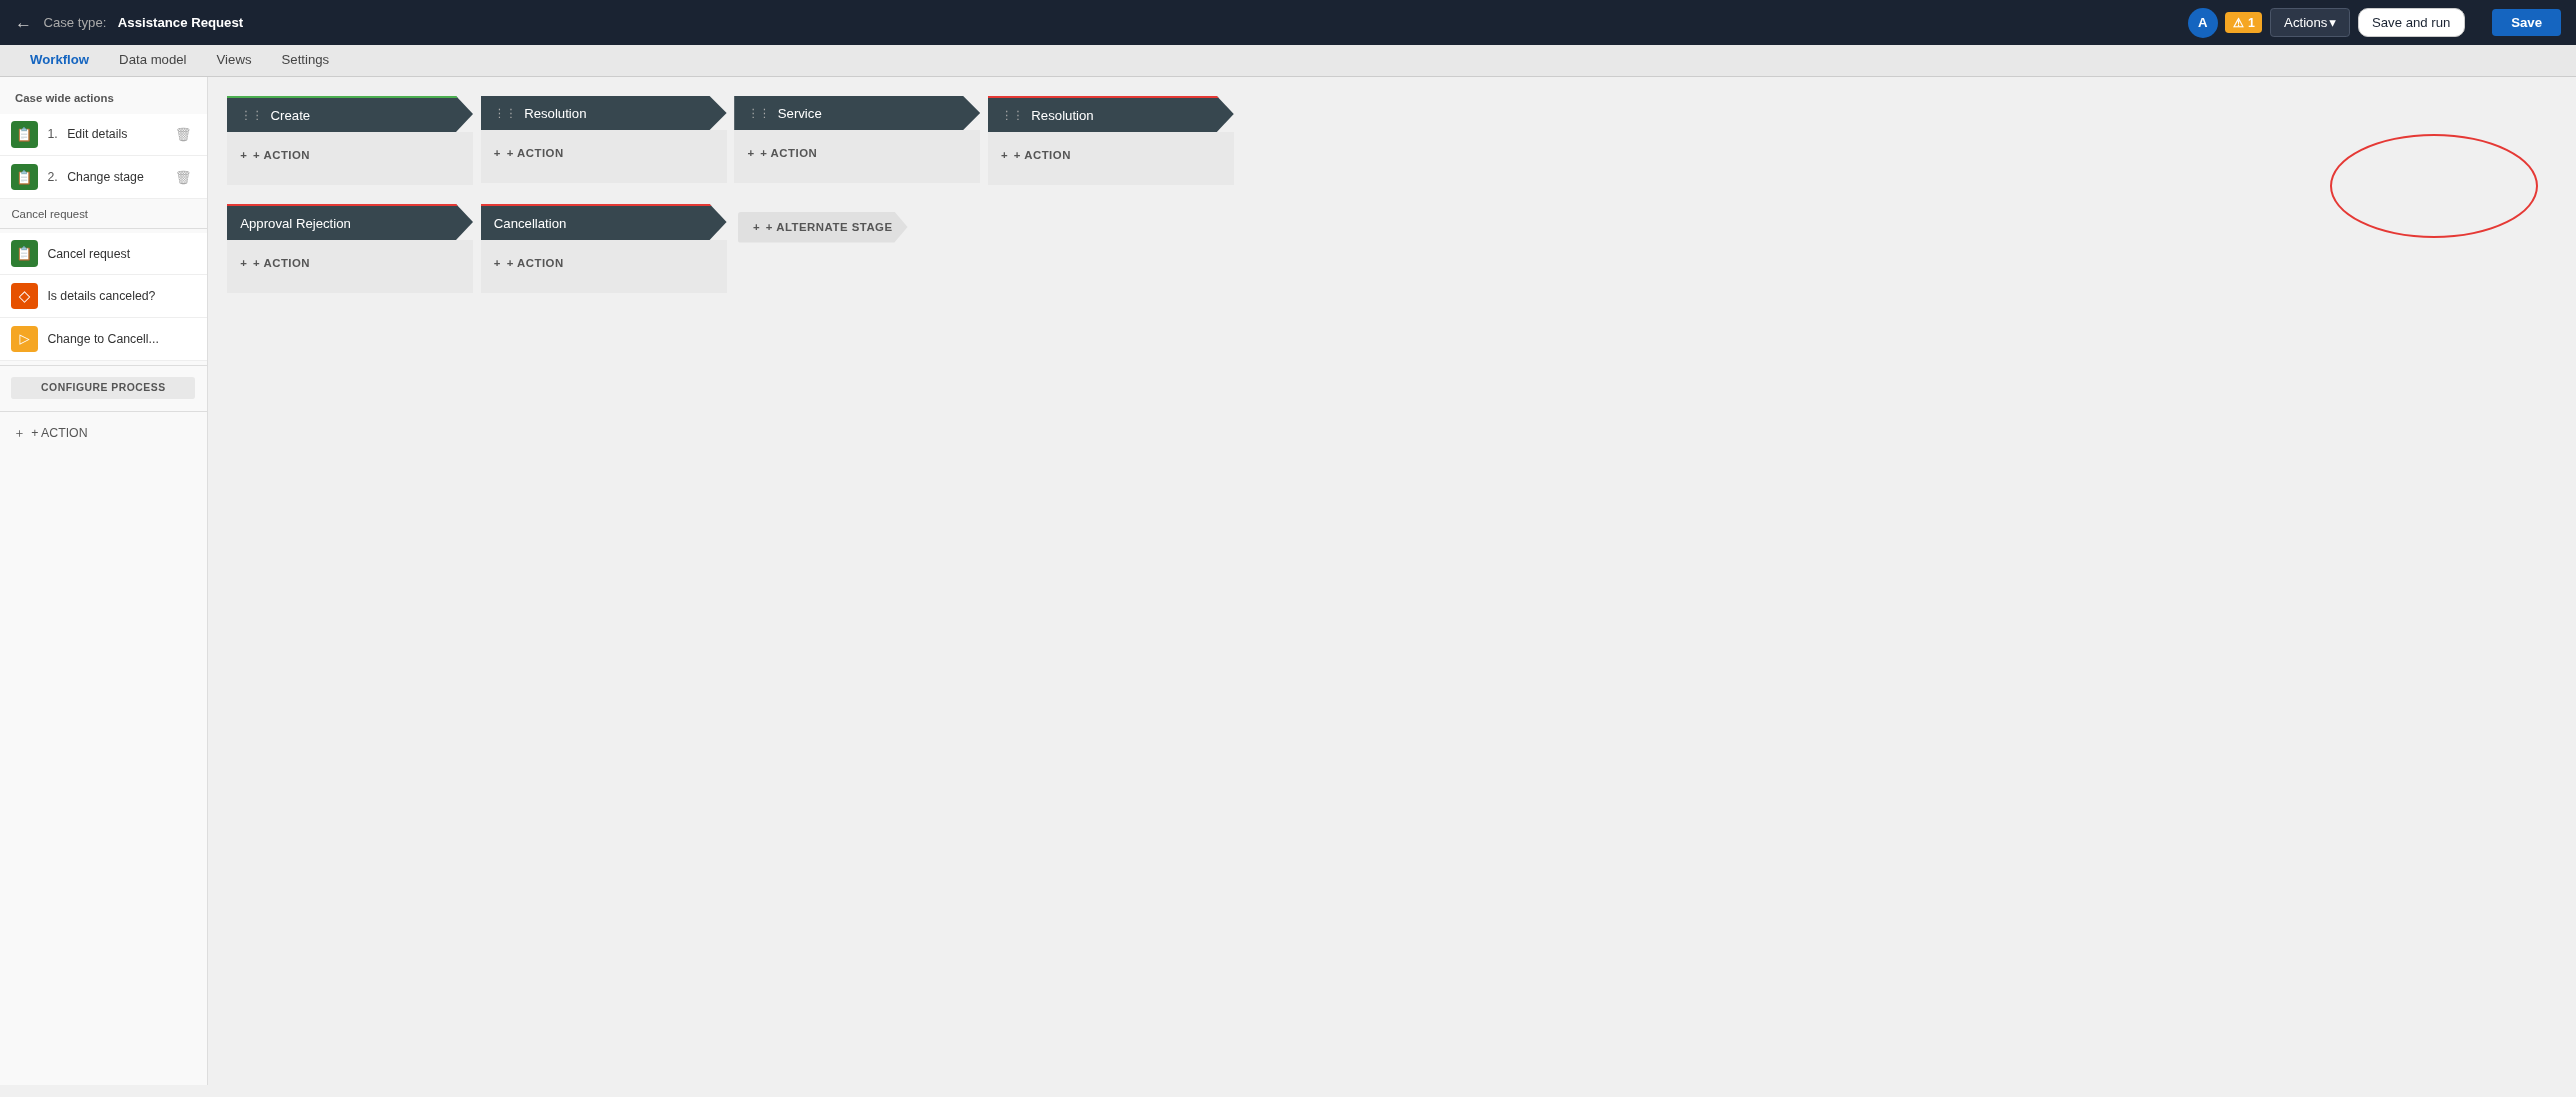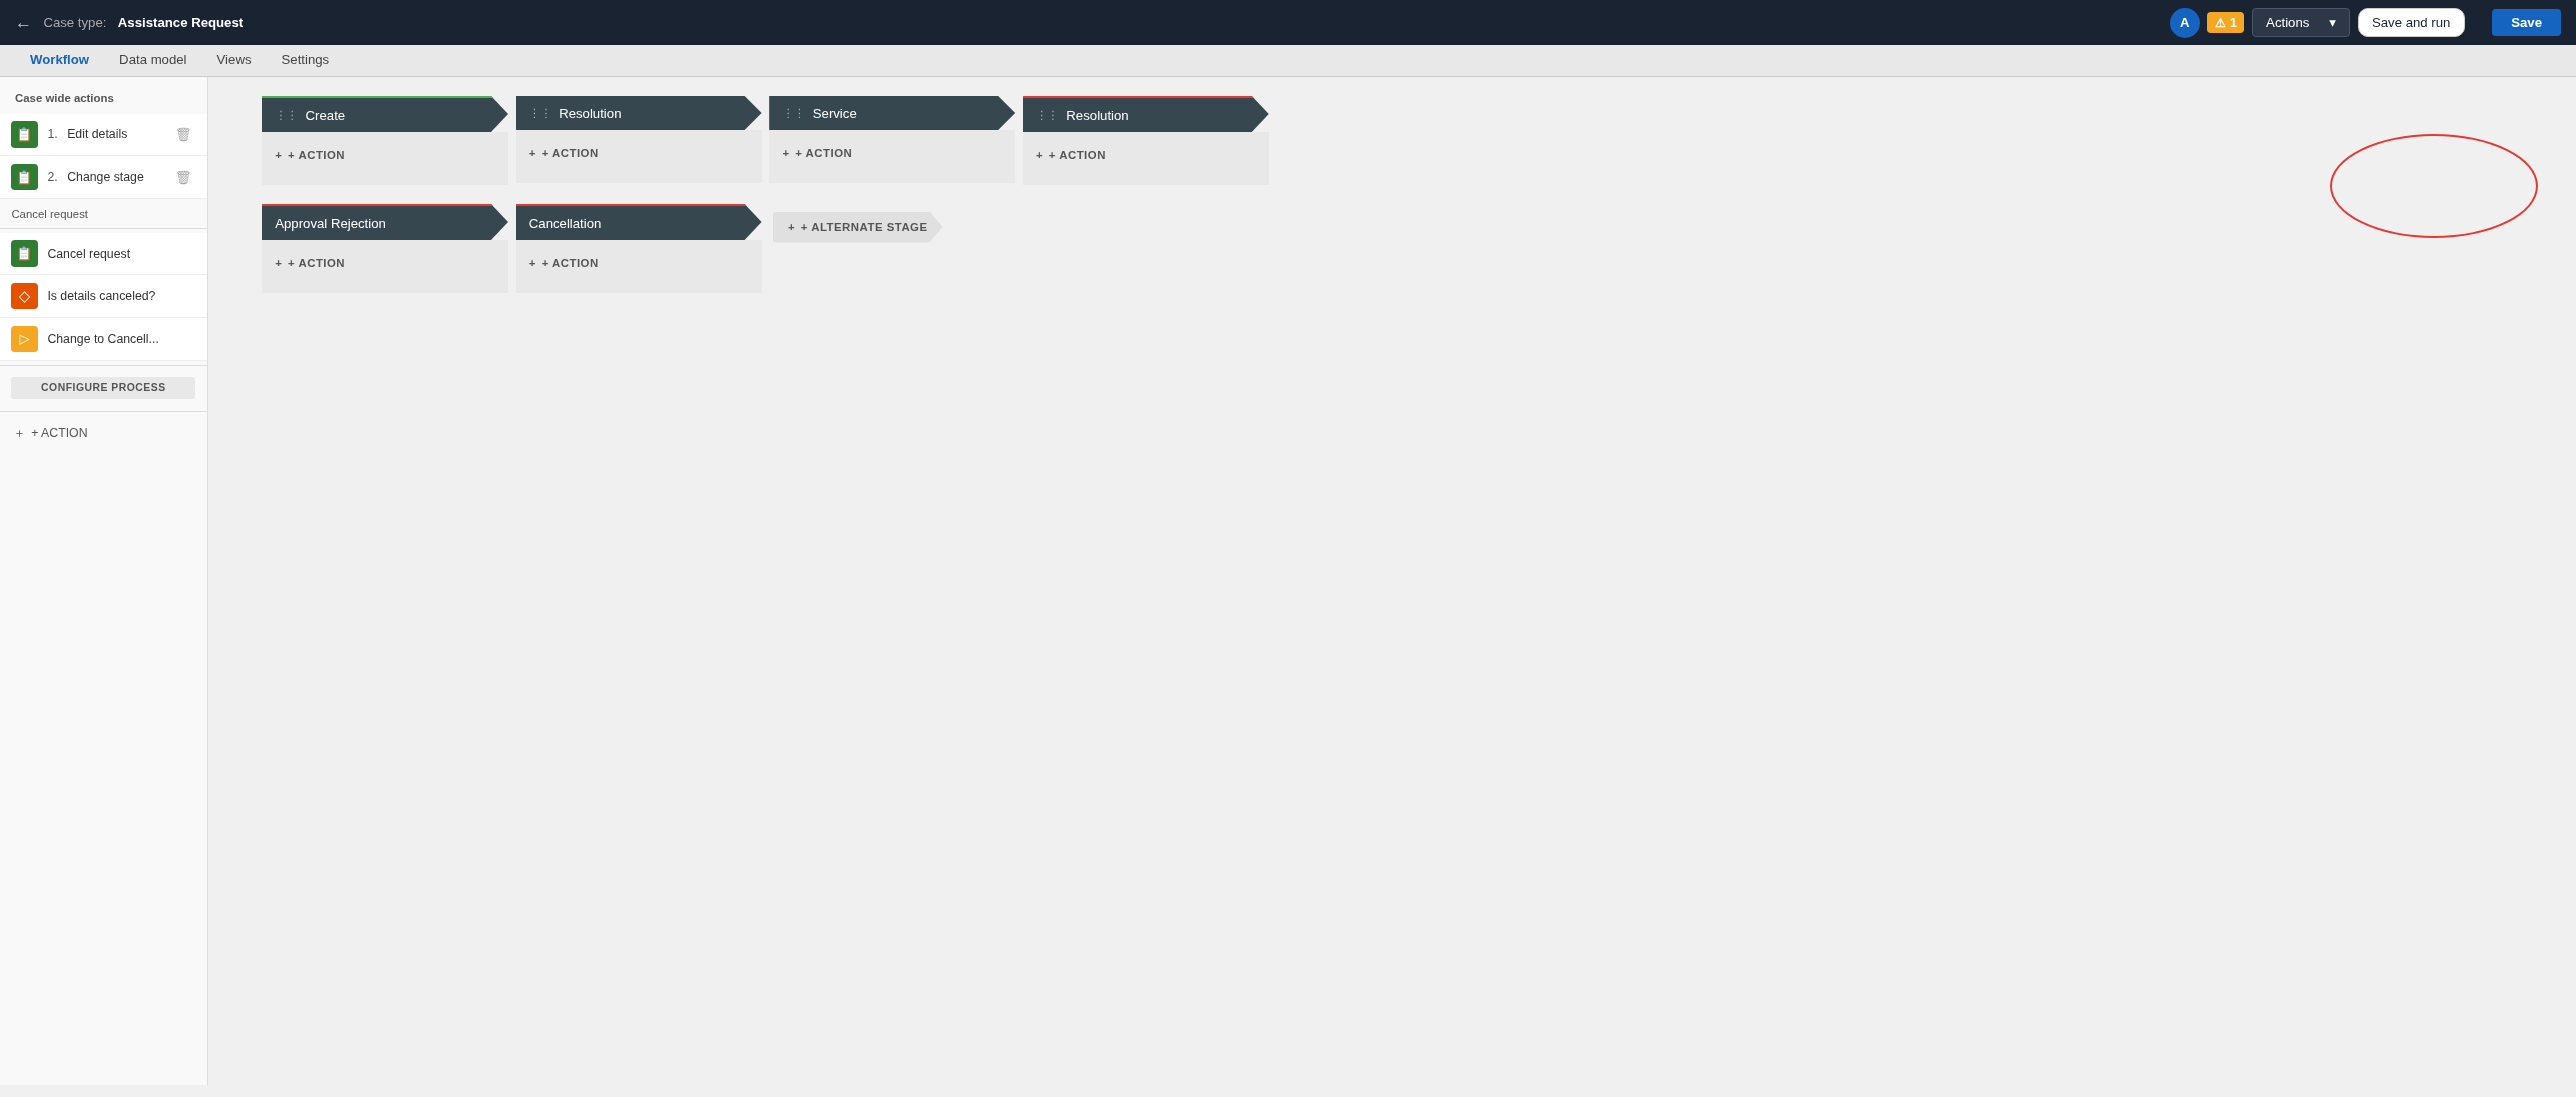--- a/index.html
+++ b/index.html
@@ -21,21 +21,21 @@
       font-weight: 700; font-size: 13.2px; border: none; cursor: pointer;
     }
     .warning-badge {
       background: #f5a623; color: #fff; border-radius: 3.8px; padding: 3.8px 7.6px;
       display: flex; align-items: center; gap: 3.8px; font-size: 12.3px; font-weight: 600;
       cursor: pointer; border: none;
     }
     .actions-btn {
       background: #2d3748; color: #fff; border: 0.9px solid #4a5568;
       border-radius: 3.8px; padding: 5.7px 13.2px; cursor: pointer; font-size: 13.2px;
-      display: flex; align-items: center; gap: 20px;
+      display: flex; align-items: center; gap: 2px;
     }
     .save-run-btn {
       background: #ffffff; color: #1a2332; border: 0.9px solid #ccc;
       border-radius: 10px; padding: 5.7px 13.2px; cursor: pointer; font-size: 13.2px; font-weight: 500;
     }
     .save-btn {
       background: #1565c0; color: #fff; border: none;
       border-radius: 3.8px; padding: 5.7px 19px; cursor: pointer; font-size: 13.2px; font-weight: 600; margin-left: 20px;
     }
 
@@ -45,21 +45,21 @@
       padding: 0 15px; border-bottom: 0.9px solid #ccc; height: 32px;
     }
     .nav-tab {
       padding: 11.4px 15px; cursor: pointer; font-size: 13.2px; color: #444;
       border-bottom: 2.8px solid transparent; margin-bottom: -0.9px;
       background: none; border-top: none; border-left: none; border-right: none;
     }
     .nav-tab.active { color: #1565c0; border-bottom: 2.8px solid #1565c0; font-weight: 600; }
 
     
-    .main-content { display: flex; height: calc(100vh - 89px); overflow: hidden; gap: 35px; }
+    .main-content { display: flex; height: calc(100vh - 89px); overflow: hidden; }
 
     
     .left-panel {
       width: 208px; min-width: 208px; background: #f9f9f9;
       border-right: 0.9px solid #ddd; padding: 15px 0; overflow-y: auto;
     }
     .section-title { font-size: 11.4px; font-weight: 600; color: #555; padding: 0 15px 9.5px; text-transform: none; }
     .action-item {
       display: flex; align-items: center; padding: 7.6px 11.4px; cursor: pointer;
       background: #fff; border-bottom: 0.9px solid #eee; gap: 9.5px;

